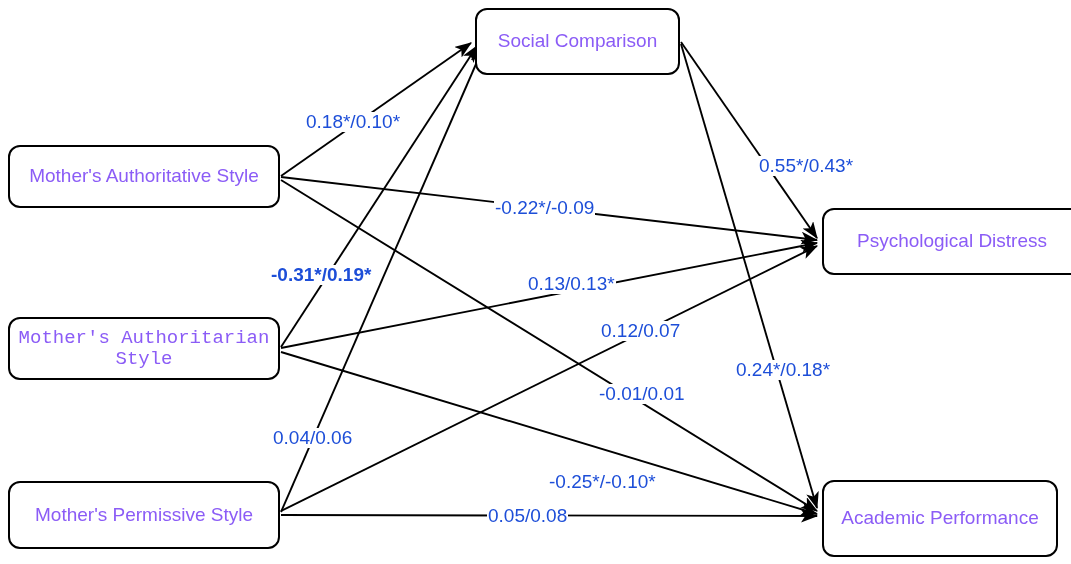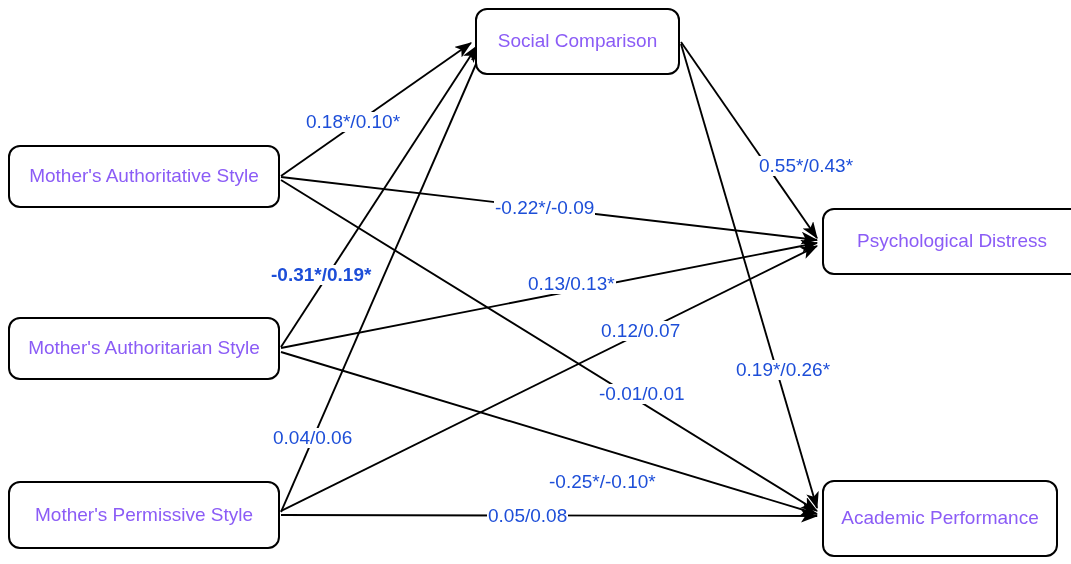--- a/index.html
+++ b/index.html
@@ -34,21 +34,21 @@
         <line x1="281" y1="515" x2="817" y2="516" stroke="#000000" stroke-width="1.9" marker-end="url(#arrow)"></line>
         <line x1="681" y1="42" x2="817" y2="238" stroke="#000000" stroke-width="1.9" marker-end="url(#arrow)"></line>
         <line x1="681" y1="44" x2="817" y2="508" stroke="#000000" stroke-width="1.9" marker-end="url(#arrow)"></line>
       </g>
   </svg>
 
   <div id="nodes-layer">
       <div class="node" style="left: 8px; top: 145px; width: 272px; height: 63px;">
         <span>Mother's Authoritative Style</span>
       </div>
-      <div class="node" style="left: 8px; top: 317px; width: 272px; height: 63px;">
+      <div class="node" style="left: 8px; top: 317px; width: 272px; height: 63px; font-family: Liberation Mono, monospace;">
         <span>Mother's Authoritarian Style</span>
       </div>
       <div class="node" style="left: 8px; top: 481px; width: 272px; height: 68px;">
         <span>Mother's Permissive Style</span>
       </div>
       <div class="node" style="left: 475px; top: 8px; width: 205px; height: 67px;">
         <span>Social Comparison</span>
       </div>
       <div class="node" style="left: 822px; top: 208px; width: 260px; height: 67px;">
         <span>Psychological Distress</span>
@@ -61,15 +61,15 @@
       <div class="edge-label" style="left: 305px; top: 112px;">0.18*/0.10*</div>
       <div class="edge-label" style="left: 494px; top: 198px;">-0.22*/-0.09</div>
       <div class="edge-label" style="left: 548px; top: 440px; margin-top: 32px;">-0.25*/-0.10*</div>
       <div class="edge-label" style="left: 270px; top: 265px; font-weight: bold;">-0.31*/0.19*</div>
       <div class="edge-label" style="left: 527px; top: 274px;">0.13/0.13*</div>
       <div class="edge-label" style="left: 592px; top: 384px; margin-left: 6px;">-0.01/0.01</div>
       <div class="edge-label" style="left: 272px; top: 428px;">0.04/0.06</div>
       <div class="edge-label" style="left: 600px; top: 321px;">0.12/0.07</div>
       <div class="edge-label" style="left: 487px; top: 506px;">0.05/0.08</div>
       <div class="edge-label" style="left: 722px; top: 156px; margin-left: 36px;">0.55*/0.43*</div>
-      <div class="edge-label" style="left: 735px; top: 360px;">0.19*/0.26*</div>
+      <div class="edge-label" style="left: 735px; top: 360px;">0.24*/0.18*</div>
     </div>
 </div>
 
 </body></html>

